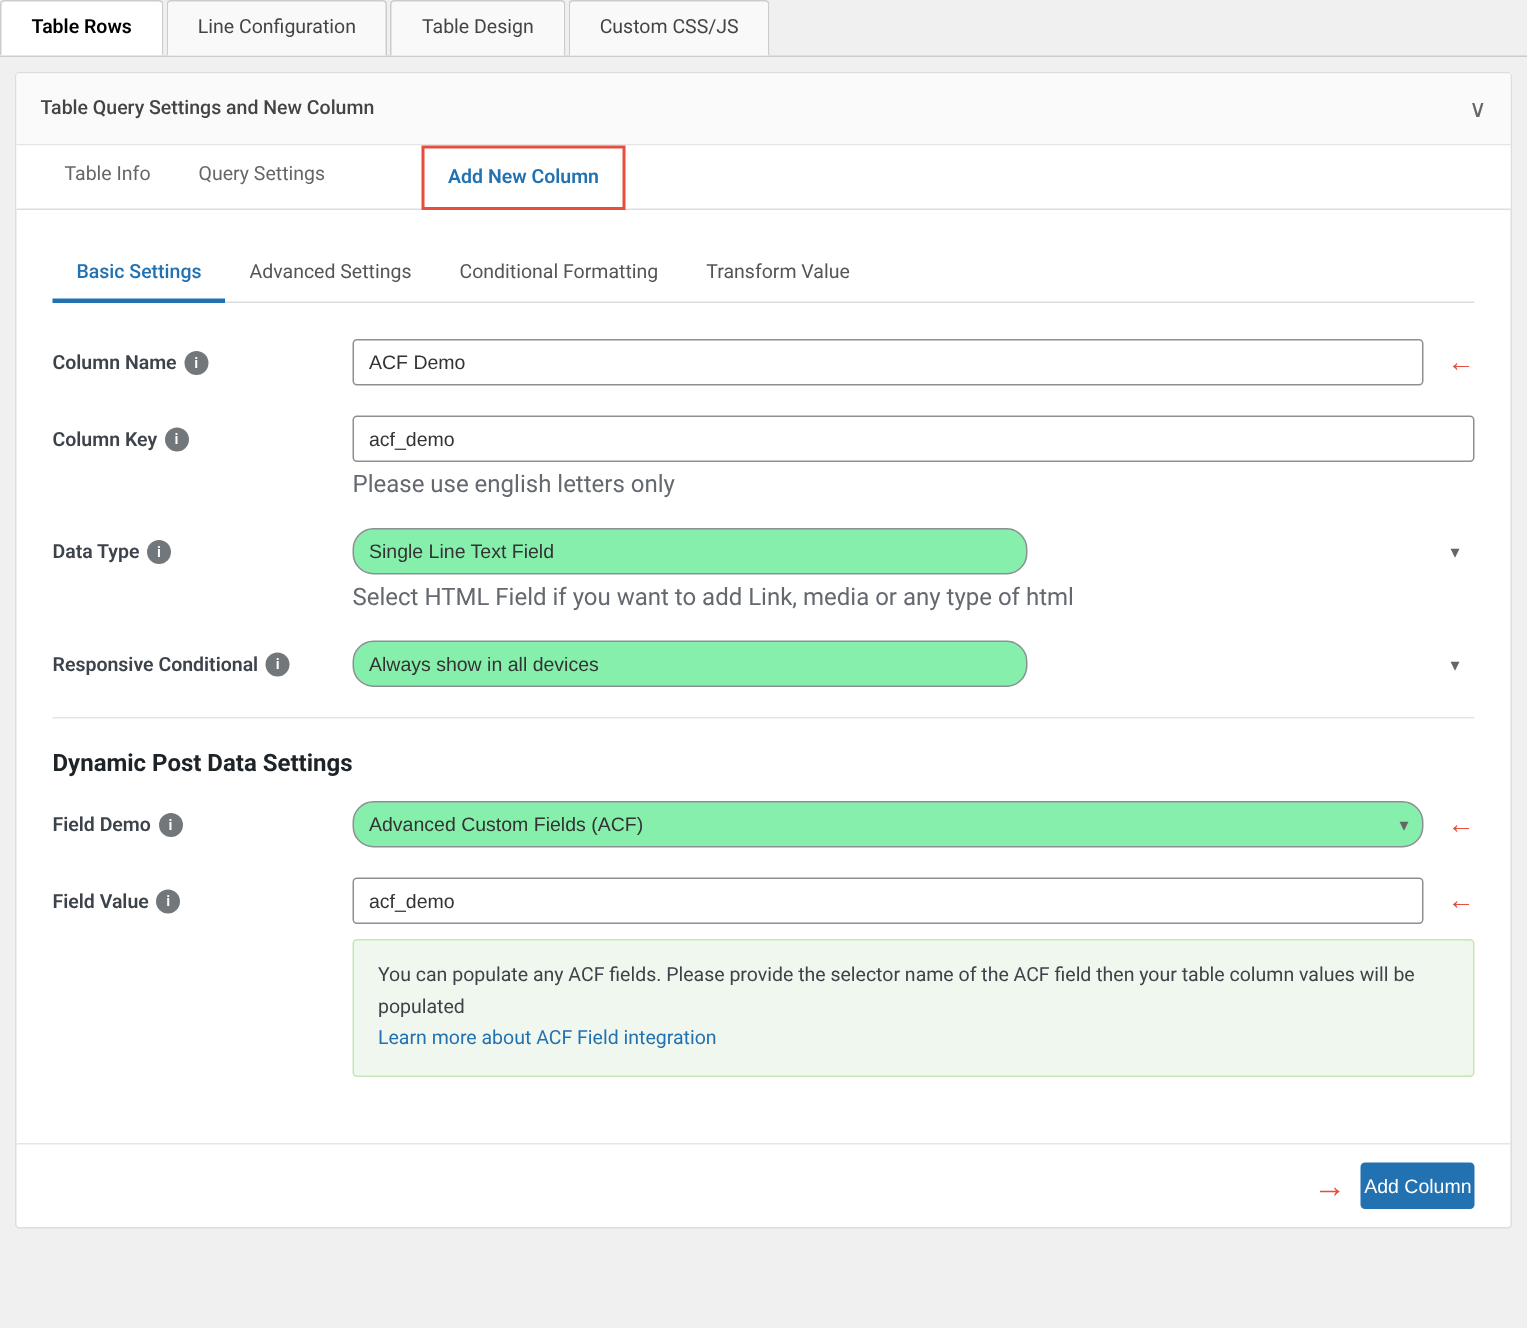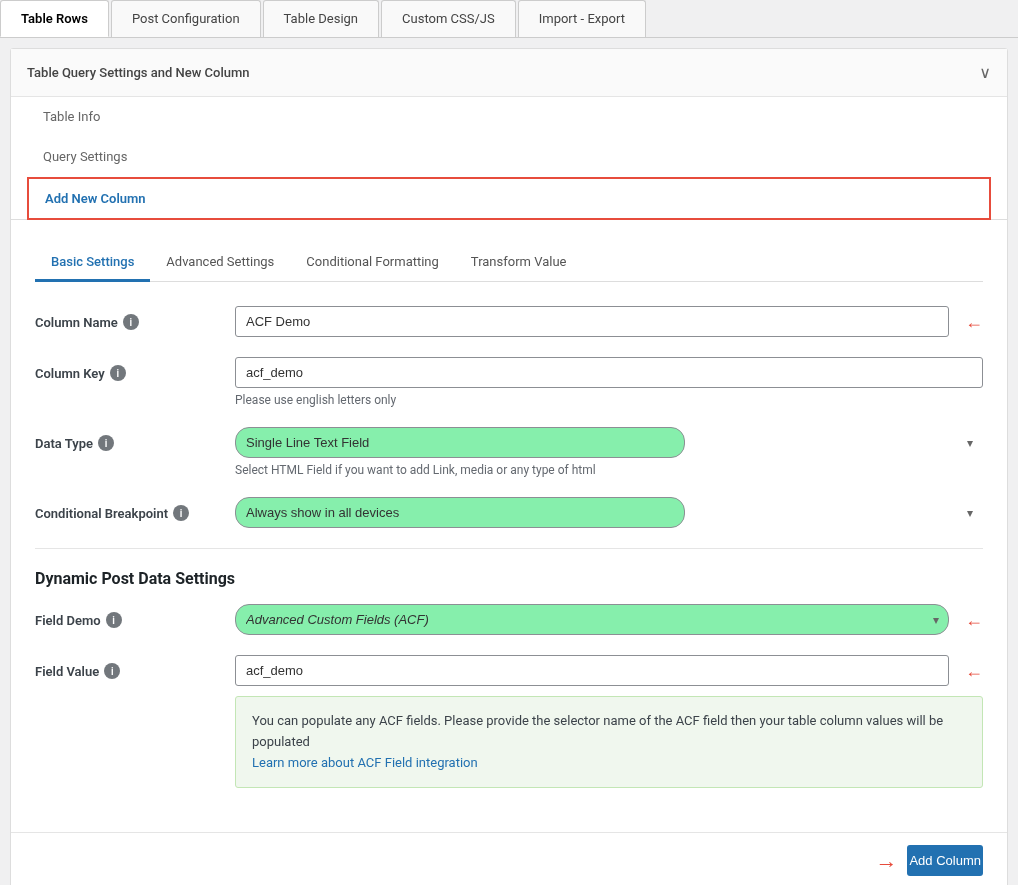--- a/index.html
+++ b/index.html
@@ -14,43 +14,43 @@
 
     
     .main-content { background: #fff; margin: 10px; border: 1px solid #ddd; border-radius: 3px; }
 
     
     .section-header { display: flex; justify-content: space-between; align-items: center; padding: 14px 16px; border-bottom: 1px solid #e5e5e5; background: #fafafa; }
     .section-title { font-size: 13px; color: #444; font-weight: 500; }
     .chevron-icon { color: #666; font-size: 16px; }
 
     
-    .sub-tabs { display: flex; border-bottom: 1px solid #ddd; padding: 0 16px; background: #fff; flex-direction: column; }
+    .sub-tabs { display: flex; border-bottom: 1px solid #ddd; padding: 0 16px; background: #fff; }
     .sub-tab { padding: 12px 16px; font-size: 13px; color: #666; cursor: pointer; border-bottom: 2px solid transparent; margin-bottom: -1px; }
-    .sub-tab.active-border { border: 2px solid #e74c3c; color: #2271b1; font-weight: 600; border-bottom: 2px solid #e74c3c; }
+    .sub-tab.active-border { border: 2px solid #e74c3c; color: #2271b1; font-weight: 600; border-bottom: 2px solid #e74c3c; margin-left: 48px; }
 
     
     .form-area { padding: 24px 24px; }
 
     
     .inner-tabs { display: flex; border-bottom: 1px solid #ddd; margin-bottom: 24px; }
     .inner-tab { padding: 10px 16px; font-size: 13px; color: #555; cursor: pointer; border-bottom: 3px solid transparent; margin-bottom: -1px; }
     .inner-tab.active { color: #2271b1; border-bottom: 3px solid #2271b1; font-weight: 500; text-align: right; }
 
     
     .form-row { display: flex; align-items: flex-start; margin-bottom: 20px; }
     .form-label { width: 200px; min-width: 200px; font-size: 13px; font-weight: 600; color: #3c434a; padding-top: 8px; display: flex; align-items: center; gap: 5px; }
     .form-label .info-icon { display: inline-flex; align-items: center; justify-content: center; width: 16px; height: 16px; border-radius: 50%; background: #72777c; color: #fff; font-size: 10px; cursor: pointer; flex-shrink: 0; }
     .form-control-wrap { flex: 1; }
     .form-input { width: 100%; padding: 7px 10px; border: 1px solid #8c8f94; border-radius: 3px; font-size: 13px; color: #333; outline: none; }
-    .form-hint { font-size: 12px; color: #646970; margin-top: 5px; }
+    .form-hint { font-size: 16px; color: #646970; margin-top: 5px; }
     .form-select-wrap { position: relative; }
     .form-select { width: 100%; padding: 7px 30px 7px 10px; border: 1px solid #8c8f94; border-radius: 14px; font-size: 13px; color: #333; appearance: none; background: #86efac; cursor: pointer; outline: none; max-width: 450px; }
     .select-chevron { position: absolute; right: 10px; top: 50%; transform: translateY(-50%); pointer-events: none; color: #666; font-size: 12px; }
-    .form-select-wrap.full-width .form-select { max-width: 100%; font-style: italic; }
+    .form-select-wrap.full-width .form-select { max-width: 100%; }
 
     
     .section-divider { border: none; border-top: 1px solid #e5e5e5; margin: 10px 0 20px 0; }
 
     
     .section-subtitle { font-size: 16px; font-weight: 700; color: #1d2327; margin-bottom: 16px; }
 
     
     .info-box { background: #f0f7ee; border: 1px solid #c3e6b5; border-radius: 3px; padding: 14px 16px; margin-top: 10px; font-size: 13px; color: #3c434a; line-height: 1.6; }
     .info-box a { color: #2271b1; text-decoration: none; }
@@ -61,24 +61,23 @@
     .input-with-arrow { display: flex; align-items: center; gap: 8px; }
     .input-with-arrow .form-input { flex: 1; }
   </style>
 </head>
 <body>
 
 <div class="app-container">
 
   <div class="top-tabs">
     <div class="top-tab active">Table Rows</div>
-    <div class="top-tab">Post Configuration</div>
+    <div class="top-tab">Line Configuration</div>
     <div class="top-tab">Table Design</div>
     <div class="top-tab">Custom CSS/JS</div>
-    <div class="top-tab">Import - Export</div>
   </div>
 
   <div class="main-content">
 
     <div class="section-header">
       <span class="section-title">Table Query Settings and New Column</span>
       <span class="chevron-icon">∨</span>
     </div>
 
     <div class="sub-tabs">
@@ -134,21 +133,21 @@
               <option>Image Field</option>
             </select>
             <span class="select-chevron">▾</span>
           </div>
           <div class="form-hint">Select HTML Field if you want to add Link, media or any type of html</div>
         </div>
       </div>
 
       <div class="form-row">
         <div class="form-label">
-          <span>Conditional Breakpoint</span>
+          <span>Responsive Conditional</span>
           <span class="info-icon">i</span>
         </div>
         <div class="form-control-wrap">
           <div class="form-select-wrap">
             <select class="form-select">
               <option>Always show in all devices</option>
               <option>Hide on Mobile</option>
               <option>Hide on Tablet</option>
               <option>Hide on Desktop</option>
             </select>

